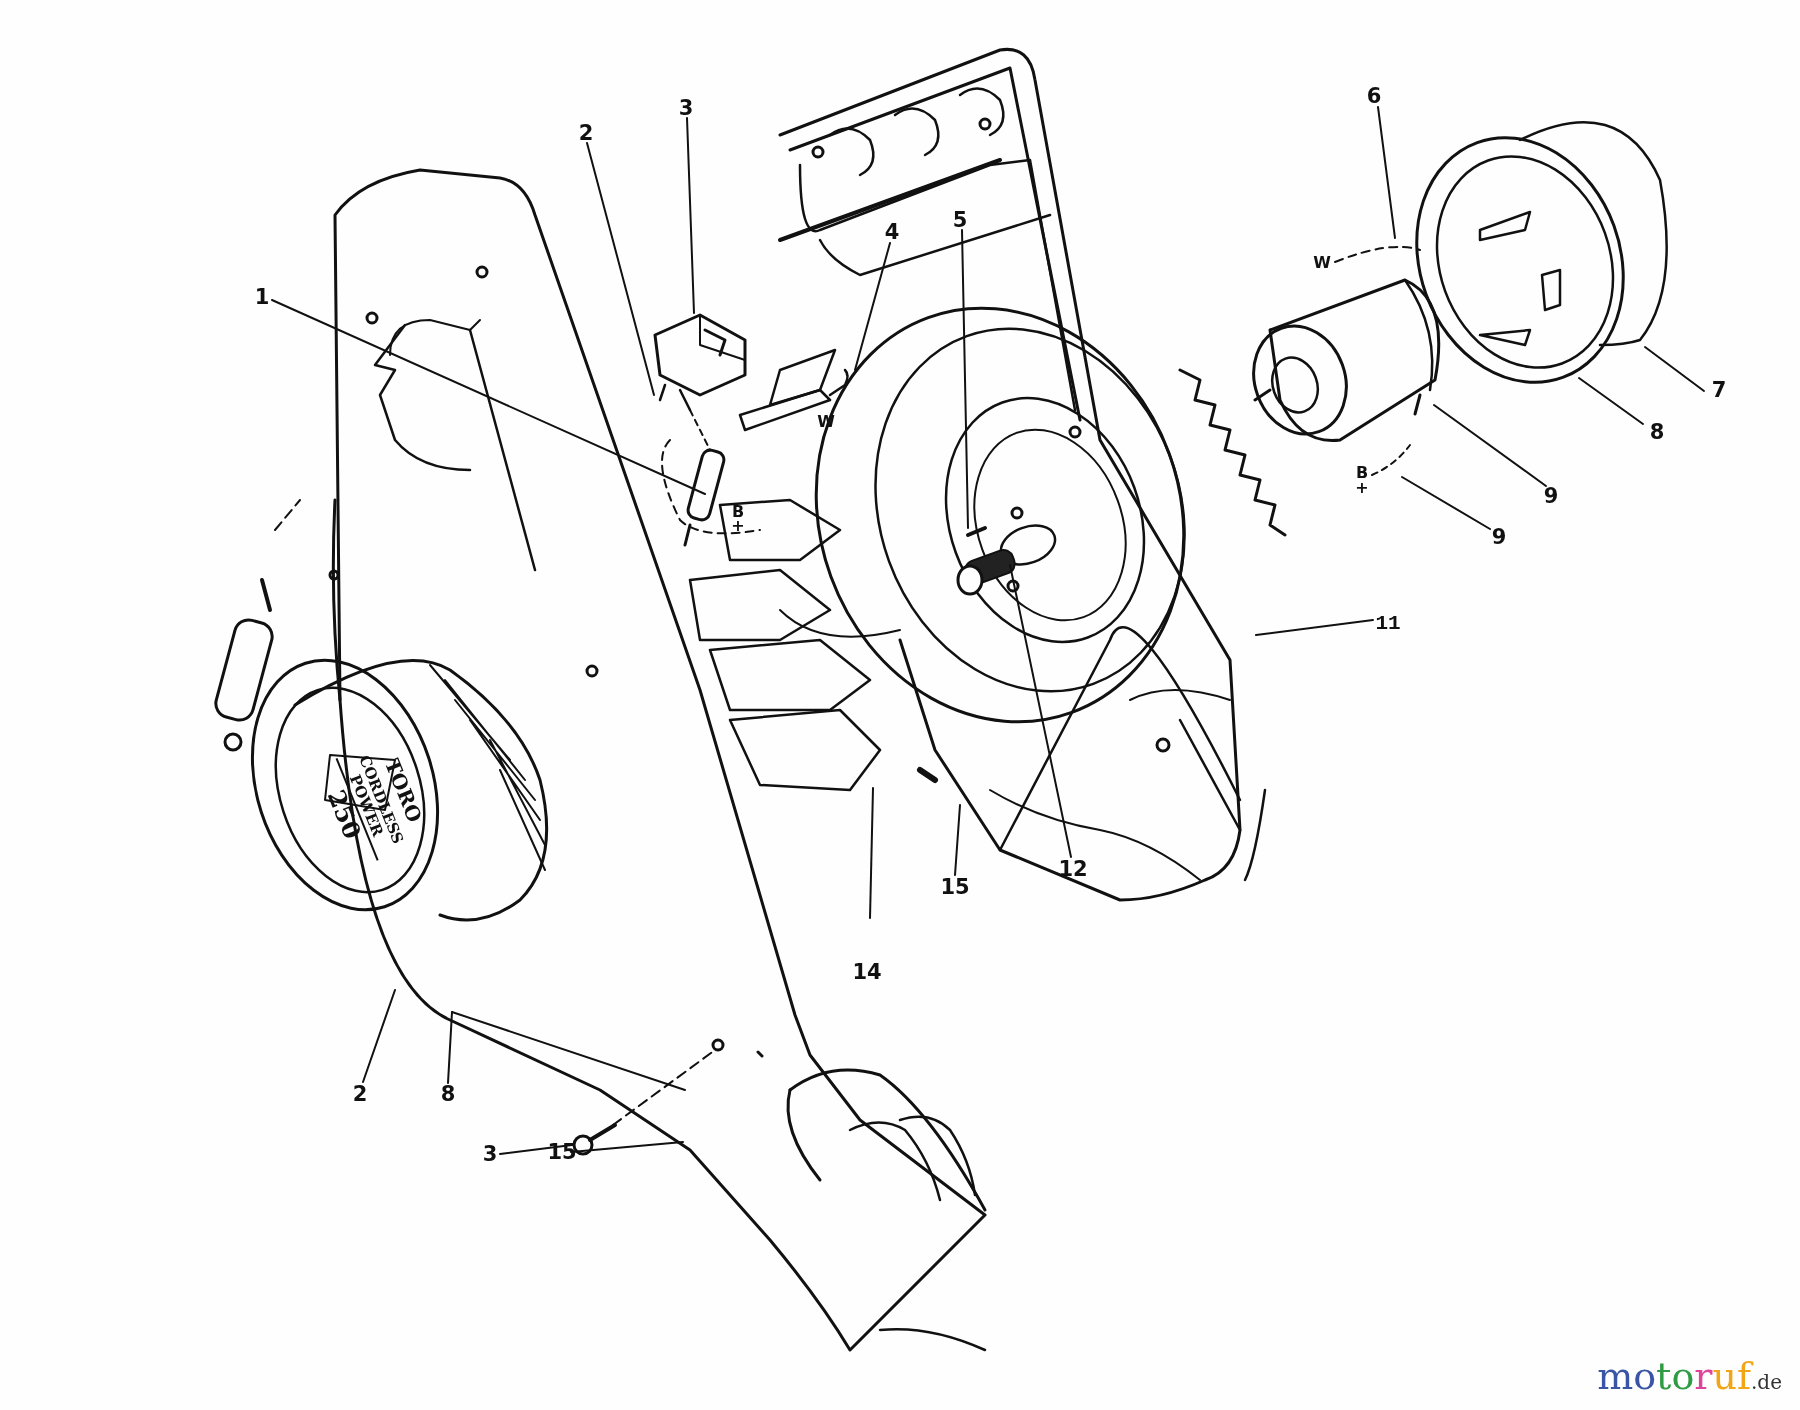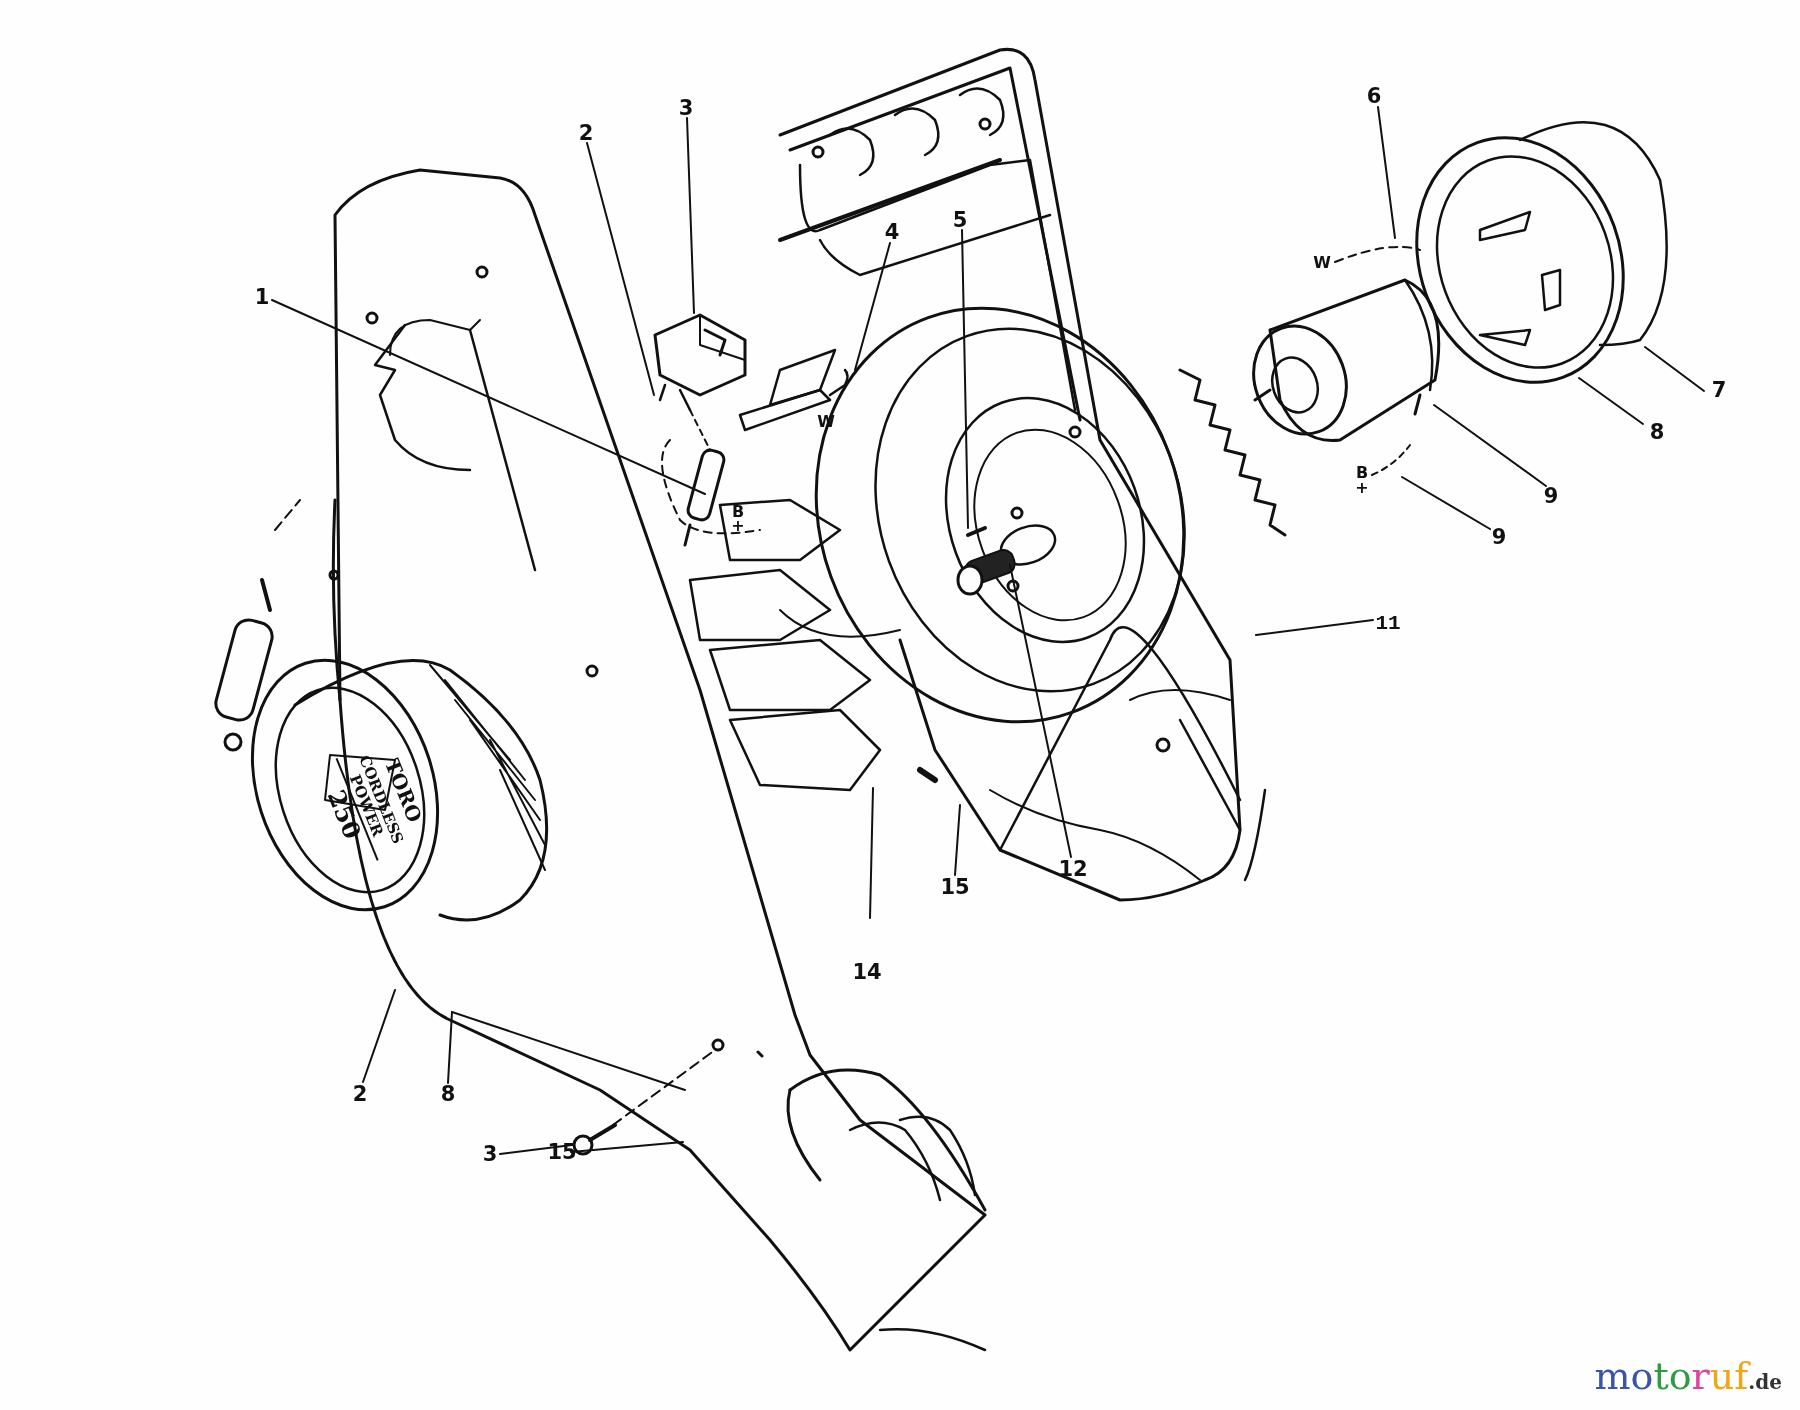--- a/index.html
+++ b/index.html
@@ -4,21 +4,21 @@
 <style>
   html, body { margin: 0; padding: 0; background: #fdfefd; }
   body { width: 1800px; height: 1410px; position: relative; overflow: hidden;
          font-family: "DejaVu Sans", sans-serif; }
   #diagram { position: absolute; left: 0; top: 0; width: 1800px; height: 1410px; }
   .lbl { position: absolute; font-family: "DejaVu Sans", sans-serif; font-weight: bold;
          font-size: 21px; color: #111; transform: translate(-50%, -50%); line-height: 1; }
   .small { font-size: 16px; }
   .wm { position: absolute; right: 18px; bottom: 12px; font-family: "DejaVu Serif", serif;
         font-size: 38px; letter-spacing: 0px; }
-  .wm .de { font-size: 20px; color: #333; font-weight: bold; }
+  .wm .de { font-size: 20px; color: #333; }
 </style>
 </head>
 <body>
 
 <svg id="diagram" viewBox="0 0 1800 1410" xmlns="http://www.w3.org/2000/svg" fill="none" stroke="#111" stroke-width="3" stroke-linecap="round" stroke-linejoin="round">
 
   <g>
     <path d="M335 215 Q360 180 420 170 L500 178 Q525 182 535 215 L700 690 L795 1015 L810 1055 L860 1120 L985 1215 Q910 1290 850 1350 Q820 1300 770 1240 L690 1150 L600 1090 L450 1020 Q360 980 340 700 Z"></path>
     <path d="M340 700 Q330 600 335 500"></path>
     <path d="M390 355 Q390 320 430 320 L470 330 L480 320" stroke-width="2"></path>

